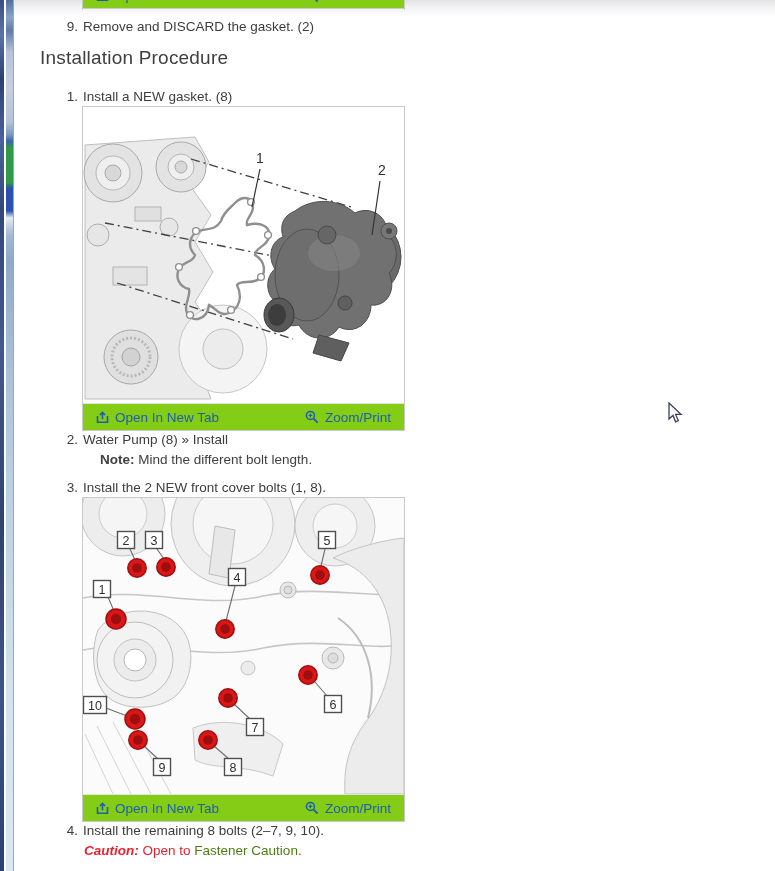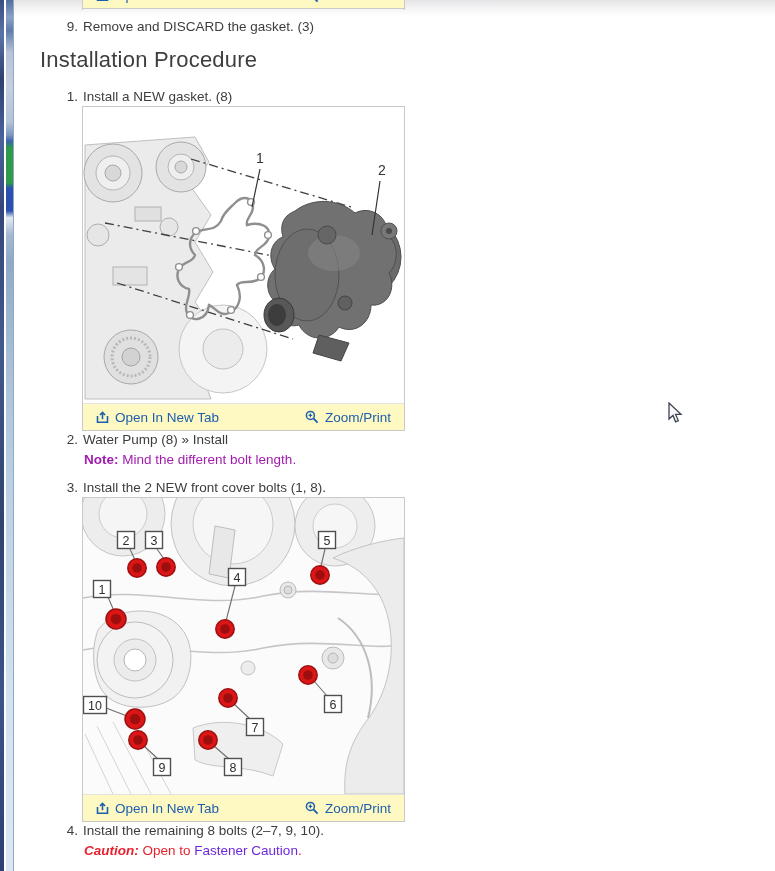--- a/index.html
+++ b/index.html
@@ -17,39 +17,39 @@
 
   
   #top-band { position:absolute; left:14px; right:0; top:0; height:16px;
     background:linear-gradient(180deg,#e4e4e6 0%,#f2f2f3 45%,#ffffff 100%); }
 
   
   #cutoff-clip { position:absolute; left:82px; top:0; width:323px; height:10px; overflow:hidden;
     border-left:1px solid #cacaca; border-right:1px solid #cacaca; }
   #cutoff-clip .fig-footer { position:absolute; left:0; top:-18px; width:321px; }
 
-  .fig-footer { height:27px; background:#fef9c3; border-top:1px solid #e2e2e2; border-bottom:1px solid #cacaca;
+  .fig-footer { height:27px; background:#84cc16; border-top:1px solid #e2e2e2; border-bottom:1px solid #cacaca;
     display:flex; justify-content:space-between; align-items:center; padding:11px 13px; }
   .fig-link { display:inline-flex; align-items:center; gap:6px; color:#1e5fad; font-size:13.5px; text-decoration:none; cursor:pointer; }
   .fig-link svg { flex:0 0 auto; }
 
   .figure { position:absolute; left:82px; width:323px; border:1px solid #c9c9c9; background:#fff; }
   .figure .fig-footer { border-bottom:none; }
   .fig-img { display:block; width:321px; height:296px; background:#fff; }
 
   .step { position:absolute; left:60px; display:flex; gap:5px; font-size:13.5px; color:#3d3d3d; line-height:16px; }
   .step .num { width:18px; text-align:right; flex:0 0 auto; }
 
-  #heading { position:absolute; left:40px; top:47px; font-size:22px; font-weight:300; color:#3e3e3e; letter-spacing:.2px; }
-
-  .note-line { position:absolute; left:84px; font-size:13.5px; line-height:16px; color:#a21caf; }
+  #heading { position:absolute; left:40px; top:47px; font-size:19px; font-weight:300; color:#3e3e3e; letter-spacing:.2px; }
+
+  .note-line { position:absolute; left:100px; font-size:13.5px; line-height:16px; color:#404040; }
   .note-line b { font-weight:700; }
   .caution-line { position:absolute; left:84px; font-size:13.5px; line-height:16px; color:#e8212e; }
   .caution-line b { font-weight:700;font-style:italic; }
-  .caution-line a { color:#6d28d9; text-decoration:none; cursor:pointer; }
+  .caution-line a { color:#4d7c0f; text-decoration:none; cursor:pointer; }
 
   #cursor { position:absolute; left:668px; top:402px; width:18px; height:23px; }
 </style>
 </head>
 <body>
 
 <div id="page">
 
   <div id="left-strip">
     <div id="strip-a"></div>
@@ -73,21 +73,21 @@
             <path d="M5.4 3.6 v3.6 M3.6 5.4 h3.6" stroke="#1e5fad" stroke-width="1.2" fill="none"></path>
             <path d="M8.4 8.4 L12.6 12.6" stroke="#1e5fad" stroke-width="1.9"></path>
           </svg>
         <span>Zoom/Print</span>
       </a>
     </div>
   </div>
 
   <div class="step" style="top:19px">
     <span class="num">9.</span>
-    <span class="txt">Remove and DISCARD the gasket. (3)</span>
+    <span class="txt">Remove and DISCARD the gasket. (2)</span>
   </div>
 
   <h1 id="heading">Installation Procedure</h1>
 
   <div class="step" style="top:89px">
     <span class="num">1.</span>
     <span class="txt">Install a NEW gasket. (8)</span>
   </div>
 
   <div class="figure" style="top:106px">

